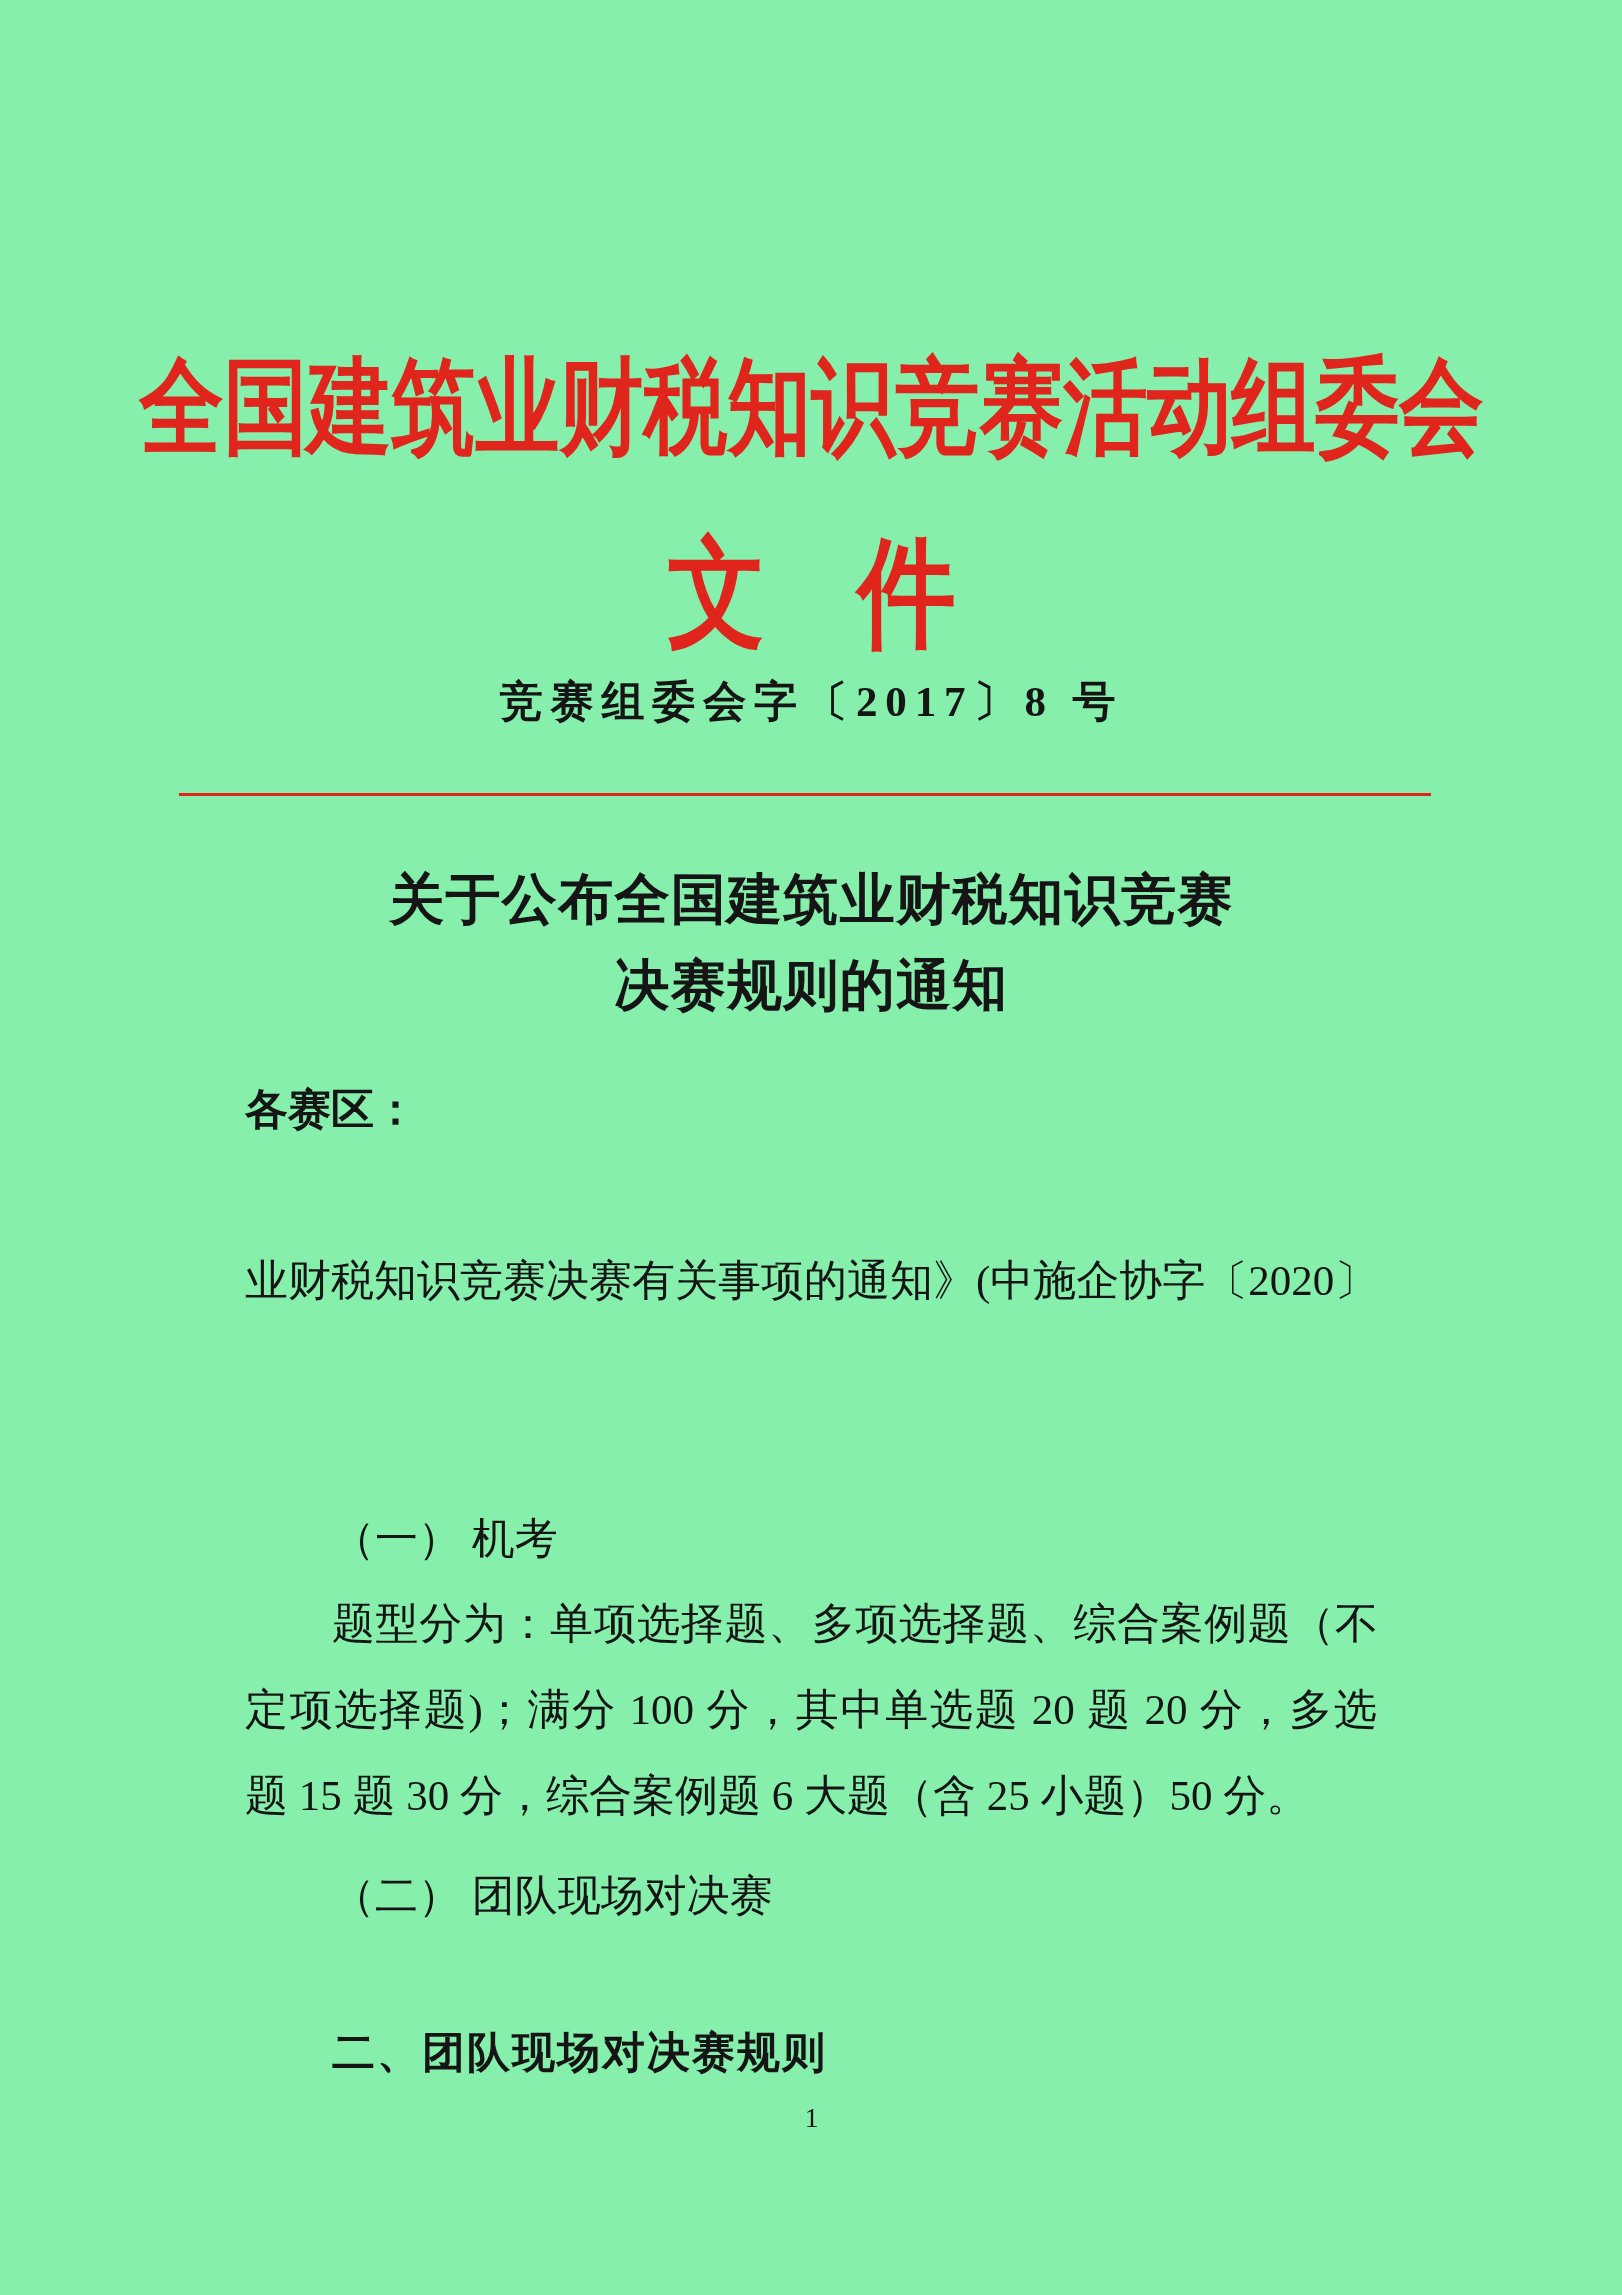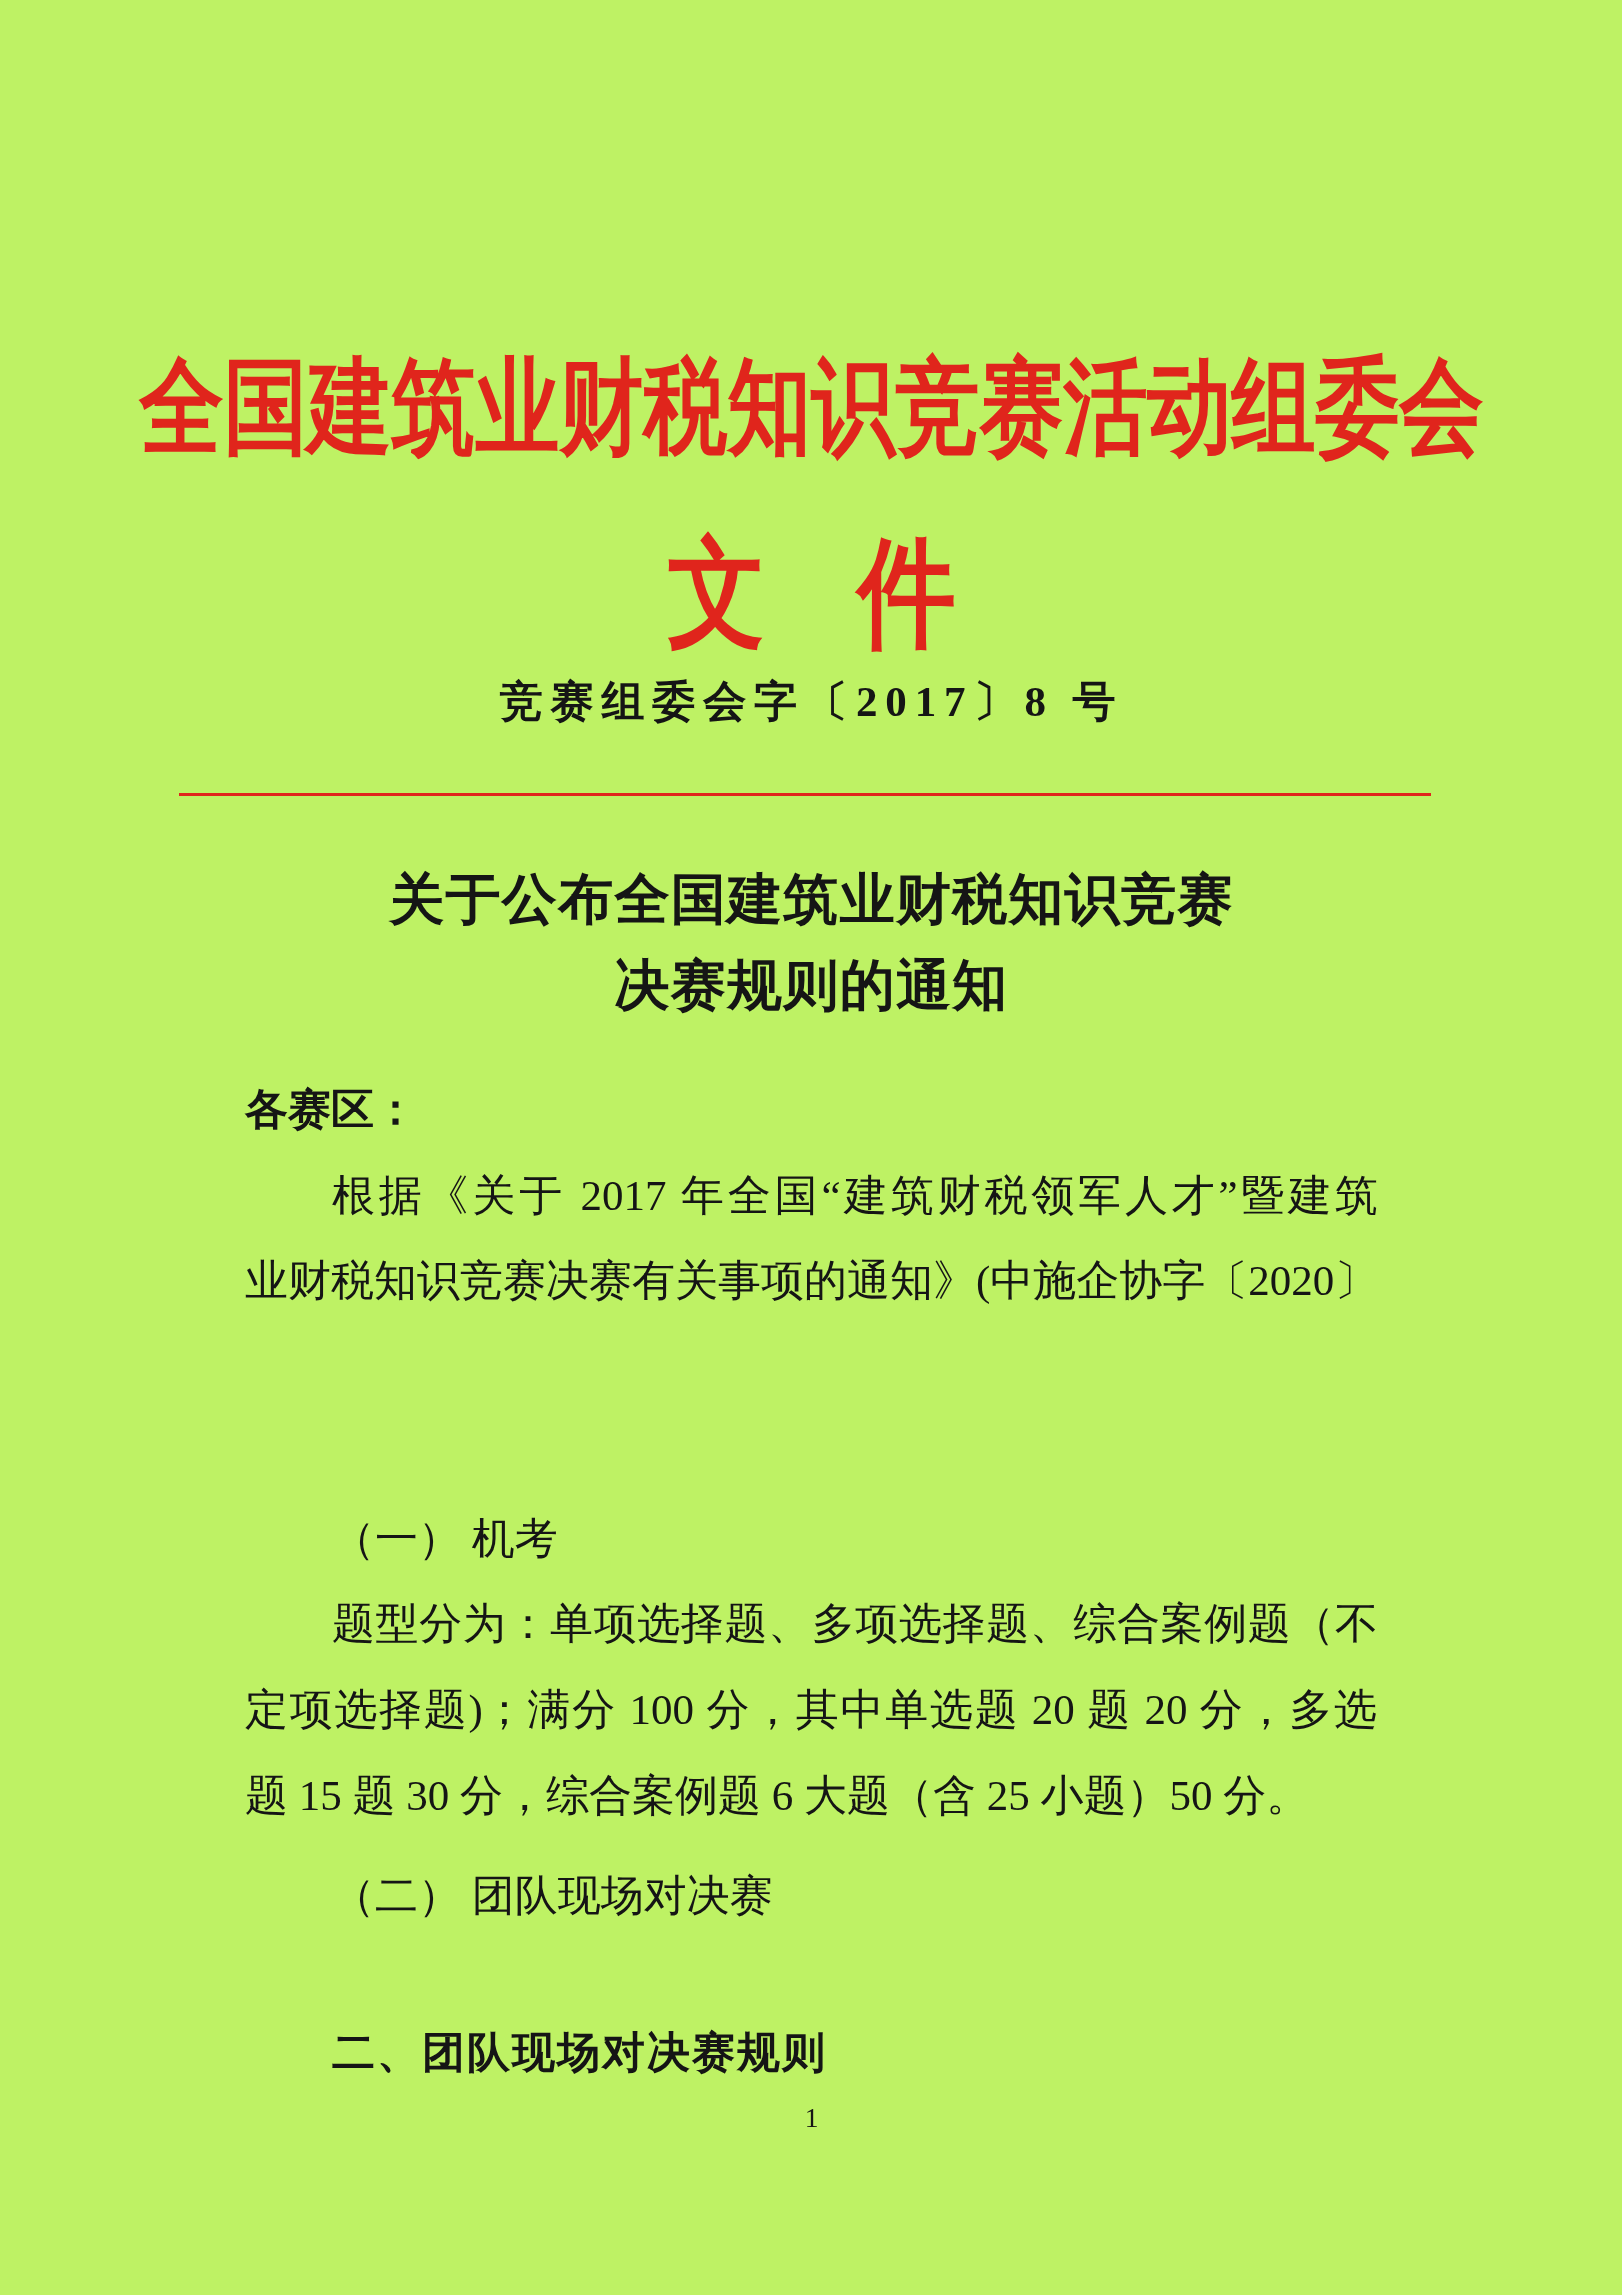--- a/index.html
+++ b/index.html
@@ -1,19 +1,19 @@
 <!DOCTYPE html>
 <html style="font-size:10.5px"><head>
 <meta charset="utf-8">
 <style>
   html,body{margin:0;padding:0;background:#ffffff;}
   #page{
     position:relative;
     width:1623px;height:2295px;
-    background:#bef264;
+    background:#86efac;
     overflow:hidden;
     font-family:"Liberation Serif","DejaVu Serif",serif;
     color:#151515;
   }
   .abs{position:absolute;}
   .center{left:0;right:0;text-align:center;}
   
   .org-title{
     top:337px;
     font-size:84px;
@@ -83,21 +83,20 @@
 
   <div class="abs center doc-number">竞赛组委会字〔2017〕8 号</div>
 
   <div class="abs red-rule"></div>
 
   <div class="abs center notice-title" style="top:949px;">决赛规则的通知</div>
   <div class="abs center notice-title" style="top:863px;">关于公布全国建筑业财税知识竞赛</div>
 
   <div class="abs bline bold" style="top:1083px;left:245px;">各赛区：</div>
 
-  <div class="abs bline just" style="top:1169px;left:332px;width:1046px;">根据《关于 2017 年全国“建筑财税领军人才”暨建筑</div>
 
   <div class="abs bline just" style="top:1254px;left:245px;width:1132px;">业财税知识竞赛决赛有关事项的通知》(中施企协字〔2020〕</div>
 
 
 
   <div class="abs bline" style="top:1512px;left:332px;">（一） 机考</div>
 
   <div class="abs bline just" style="top:1597px;left:332px;width:1046px;">题型分为：单项选择题、多项选择题、综合案例题（不</div>
 
   <div class="abs bline just" style="top:1683px;left:245px;width:1132px;">定项选择题)；满分 100 分，其中单选题 20 题 20 分，多选</div>

